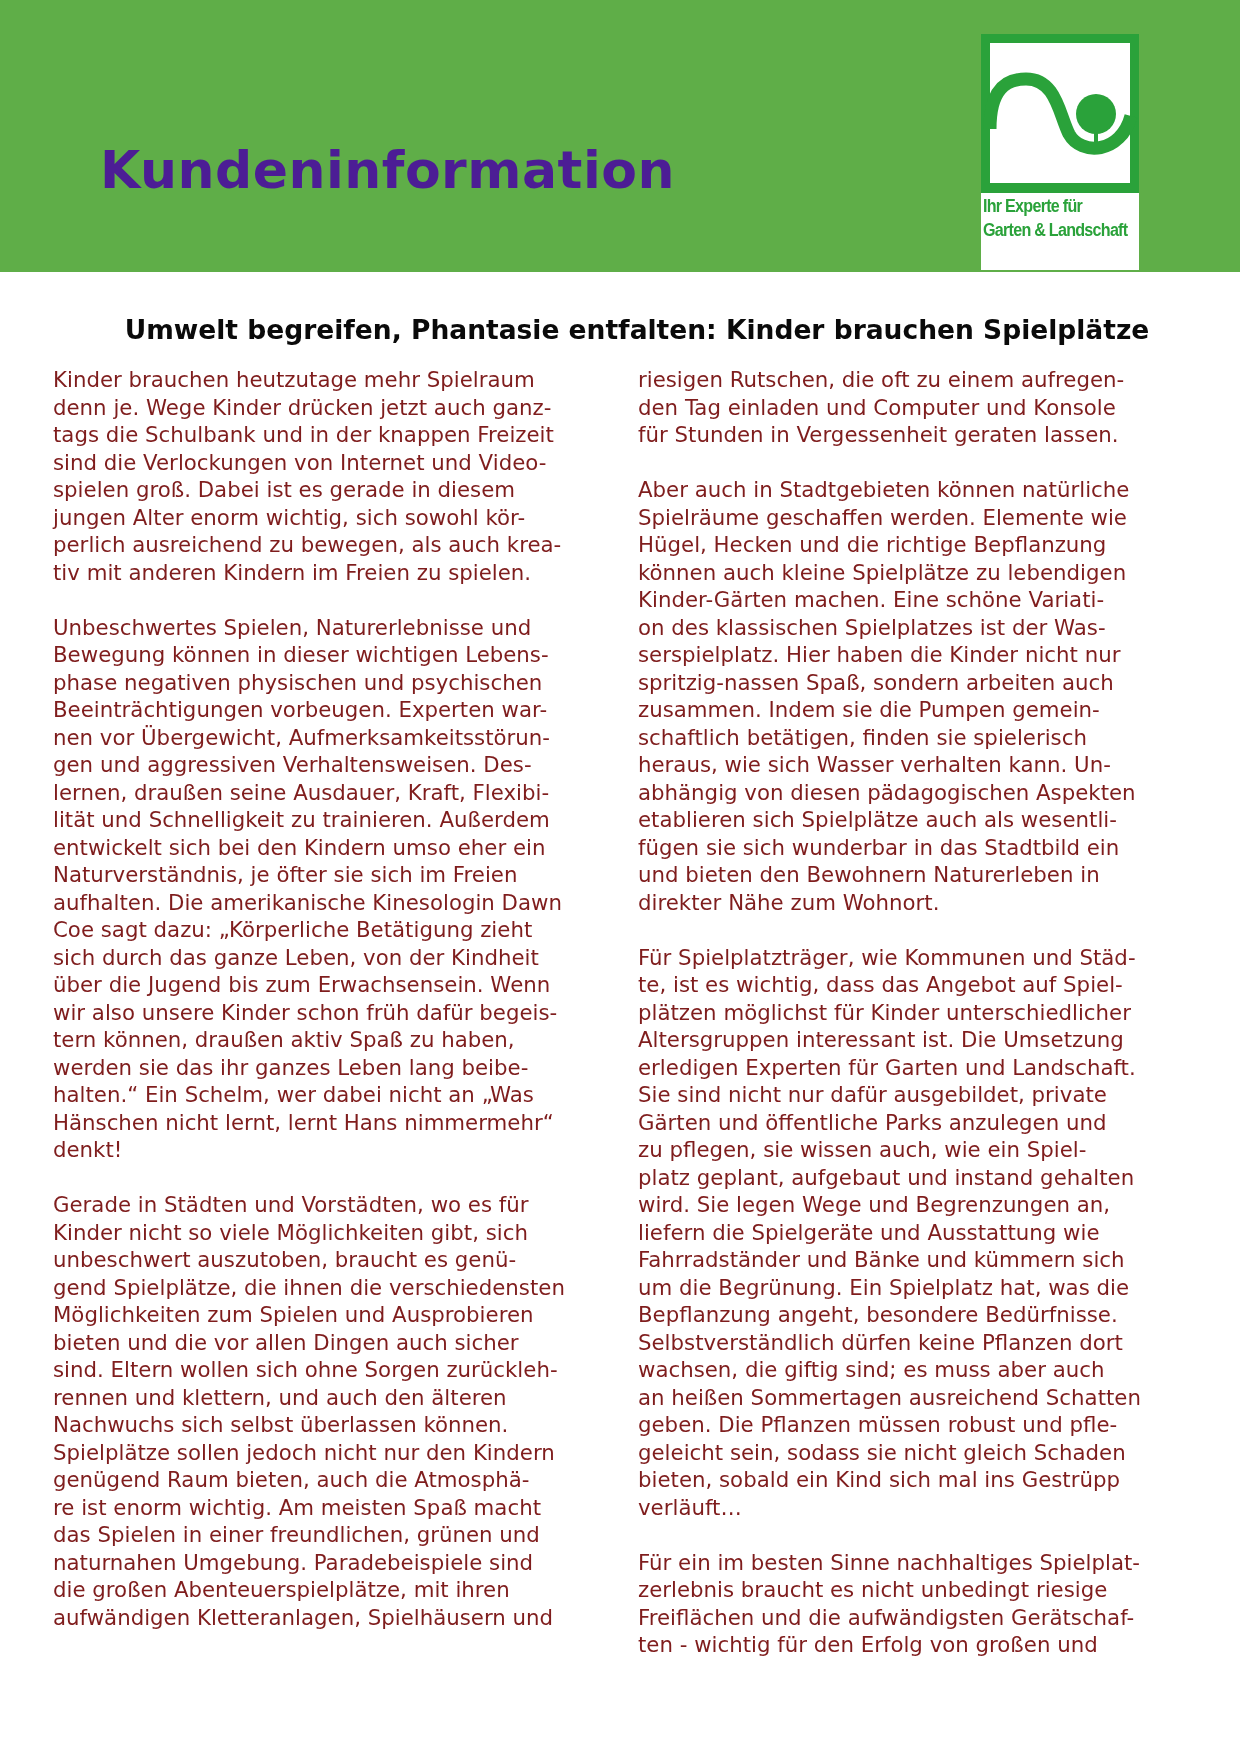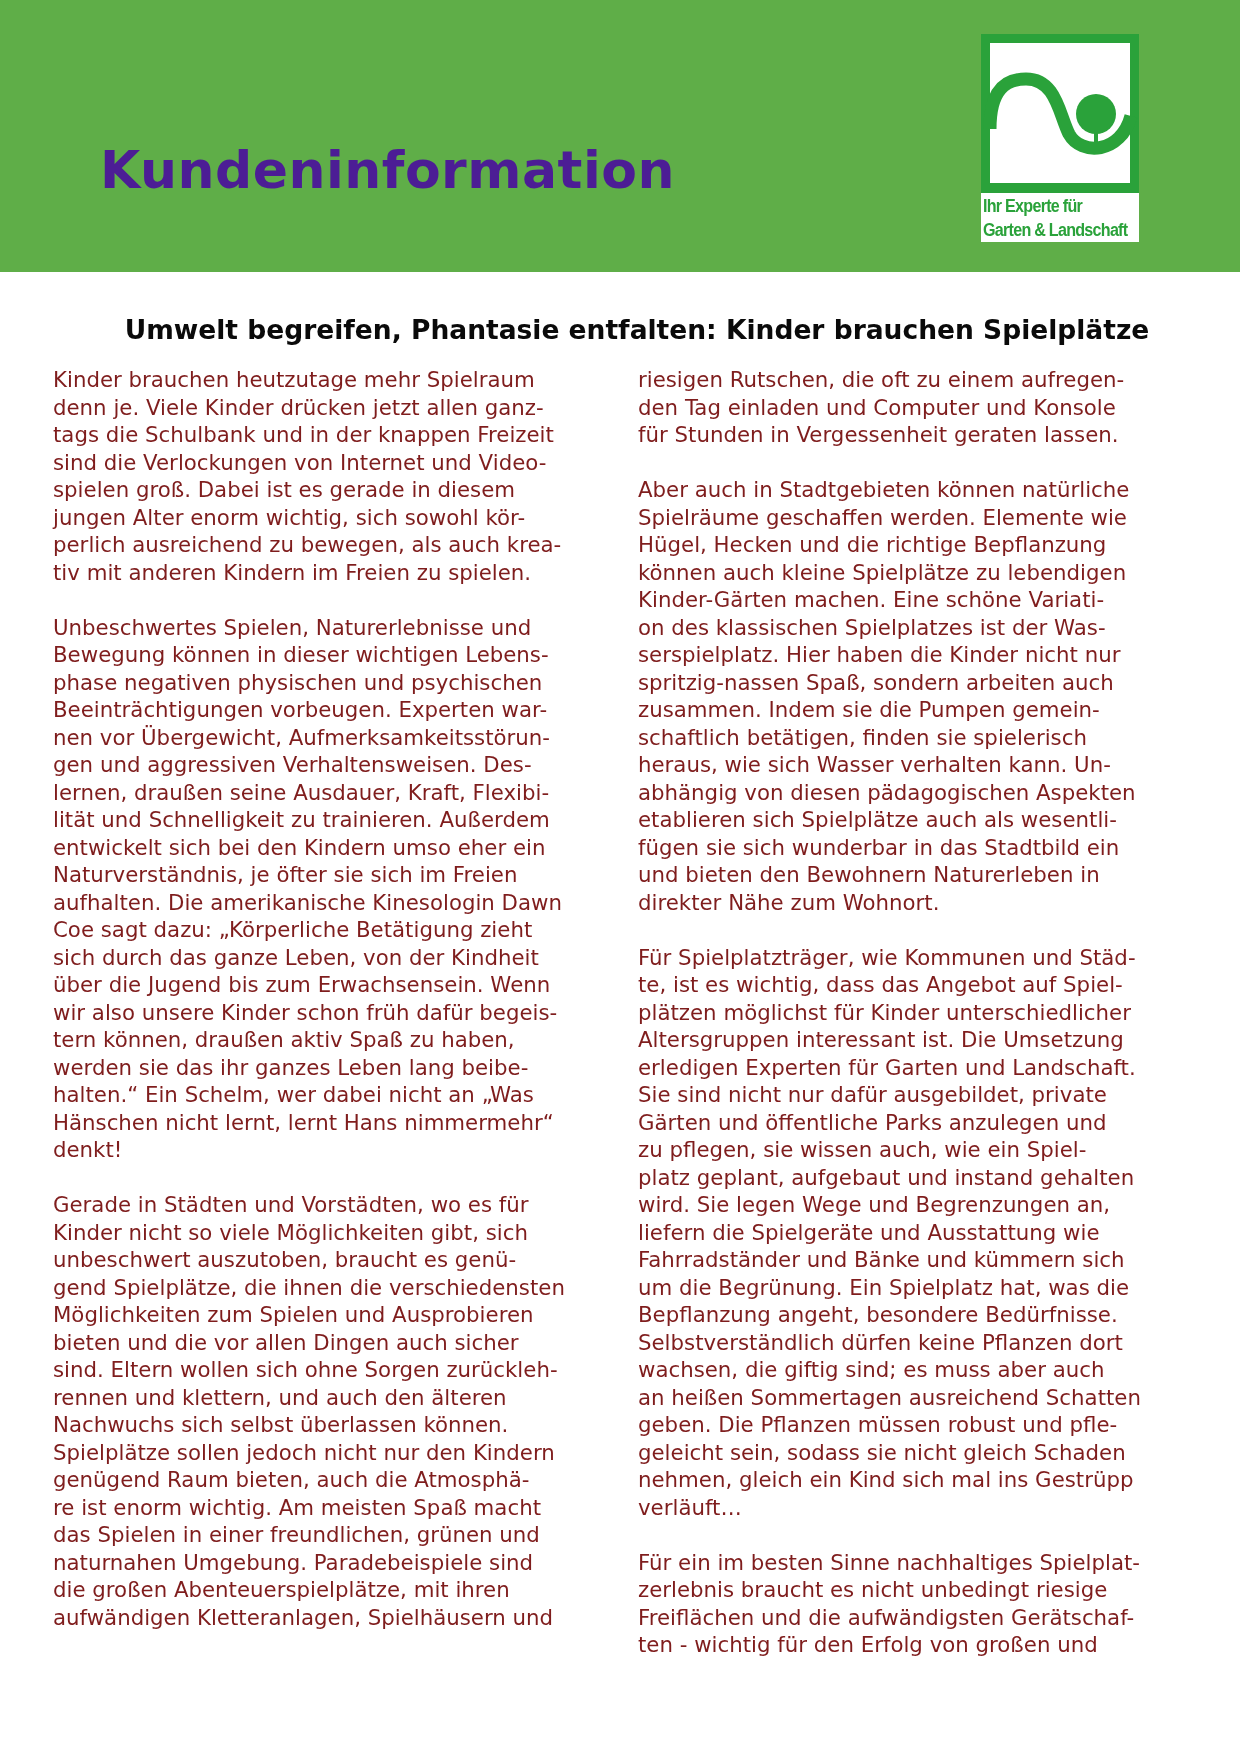--- a/index.html
+++ b/index.html
@@ -10,21 +10,21 @@
   .header-band {
     position: absolute; left: 0; top: 0; width: 1240px; height: 272px;
     background: #5fae48;
   }
   .header-title {
     position: absolute; left: 100px; top: 144px;
     font-family: "DejaVu Sans", sans-serif; font-weight: bold;
     font-size: 52px; letter-spacing: 0.5px; color: #4c1d95; line-height: 1;
   }
   .logo {
-    position: absolute; left: 981px; top: 34px; width: 158px; height: 208px;
+    position: absolute; left: 981px; top: 34px; width: 158px; height: 236px;
     background: #ffffff;
   }
   .logo svg { position: absolute; left: 0; top: 0; }
   .logo-text {
     position: absolute; left: 2px; top: 160px; width: 156px;
     font-family: "Liberation Sans", sans-serif; font-weight: bold;
     font-size: 17.5px; line-height: 24px; color: #2aa23a;
     letter-spacing: -0.8px; transform: scaleX(0.92); transform-origin: left top;
     white-space: nowrap;
   }
@@ -60,21 +60,21 @@
       <div>Garten &amp; Landschaft</div>
     </div>
   </div>
 </div>
 
 <h1 class="headline" style="margin:17px;">Umwelt begreifen, Phantasie entfalten: Kinder brauchen Spielplätze</h1>
 
 <div class="column col-left" id="col-left">
     <div class="paragraph">
       <div class="line">Kinder brauchen heutzutage mehr Spielraum</div>
-      <div class="line">denn je. Viele Kinder drücken jetzt allen ganz-</div>
+      <div class="line">denn je. Wege Kinder drücken jetzt auch ganz-</div>
       <div class="line">tags die Schulbank und in der knappen Freizeit</div>
       <div class="line">sind die Verlockungen von Internet und Video-</div>
       <div class="line">spielen groß. Dabei ist es gerade in diesem</div>
       <div class="line">jungen Alter enorm wichtig, sich sowohl kör-</div>
       <div class="line">perlich ausreichend zu bewegen, als auch krea-</div>
       <div class="line">tiv mit anderen Kindern im Freien zu spielen.</div>
     </div>
     <div class="para-gap"></div>
     <div class="paragraph">
       <div class="line">Unbeschwertes Spielen, Naturerlebnisse und</div>
@@ -157,21 +157,21 @@
       <div class="line">wird. Sie legen Wege und Begrenzungen an,</div>
       <div class="line">liefern die Spielgeräte und  Ausstattung wie</div>
       <div class="line">Fahrradständer und Bänke und kümmern sich</div>
       <div class="line">um die Begrünung. Ein Spielplatz hat, was die</div>
       <div class="line">Bepflanzung angeht, besondere Bedürfnisse.</div>
       <div class="line">Selbstverständlich dürfen keine Pflanzen dort</div>
       <div class="line">wachsen, die giftig sind; es muss aber auch</div>
       <div class="line">an heißen Sommertagen ausreichend Schatten</div>
       <div class="line">geben. Die Pflanzen müssen robust und pfle-</div>
       <div class="line">geleicht sein, sodass sie nicht gleich Schaden</div>
-      <div class="line">nehmen, gleich ein Kind sich mal ins Gestrüpp</div>
+      <div class="line">bieten, sobald ein Kind sich mal ins Gestrüpp</div>
       <div class="line">verläuft…</div>
     </div>
     <div class="para-gap"></div>
     <div class="paragraph">
       <div class="line">Für ein im besten Sinne nachhaltiges Spielplat-</div>
       <div class="line">zerlebnis braucht es nicht unbedingt riesige</div>
       <div class="line">Freiflächen und die aufwändigsten Gerätschaf-</div>
       <div class="line">ten - wichtig für den Erfolg von großen und</div>
     </div>
   </div>

